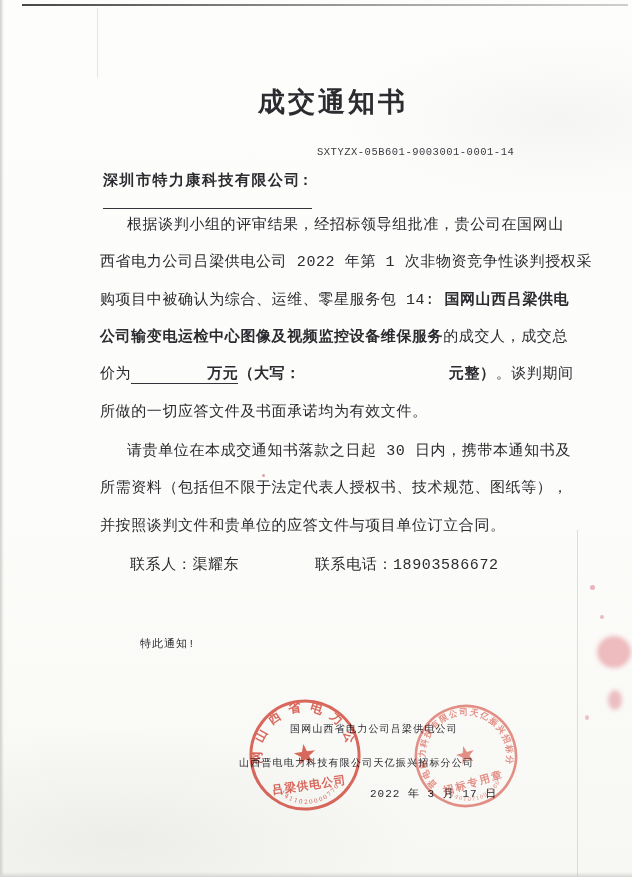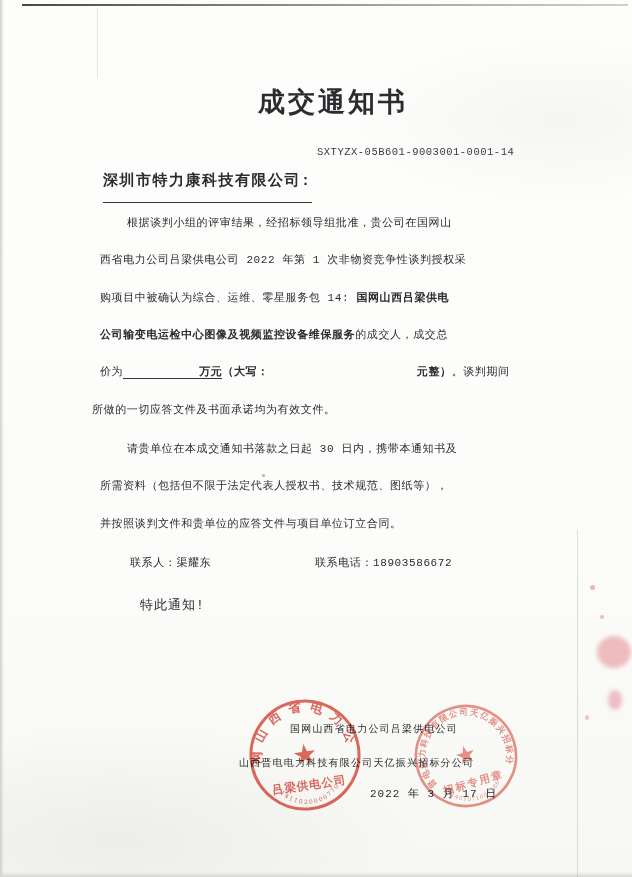--- a/index.html
+++ b/index.html
@@ -19,27 +19,27 @@
     background:linear-gradient(90deg,rgba(40,40,40,.85),rgba(90,90,90,.55) 60%,rgba(120,120,120,.35));}
   .edge-left{position:absolute;left:0;top:0;width:4px;height:877px;background:linear-gradient(90deg,#cfcfcb,rgba(207,207,203,0));}
   .edge-bottom{position:absolute;left:0;top:872px;width:632px;height:5px;background:linear-gradient(180deg,rgba(190,190,186,0),#d6d6d2);}
   .crease-right{position:absolute;left:577px;top:530px;width:1px;height:347px;background:rgba(170,170,170,.38);}
   .crease-topleft{position:absolute;left:97px;top:8px;width:1px;height:70px;background:rgba(175,175,180,.30);}
 
   .txt{position:absolute;color:#2b2b30;white-space:nowrap;font-family:Liberation Mono, monospace;}
   .title{font-size:27px;font-weight:bold;letter-spacing:3px;}
   .refno{font-size:10.5px;letter-spacing:.5px;color:#3a3a40;}
   .addressee{font-size:15px;font-weight:bold;letter-spacing:1.5px;
-    border-bottom:1.5px solid #33333a;padding-bottom:12px;}
-  .bodyline{font-size:11px;letter-spacing:.6px;}
+    border-bottom:1.5px solid #33333a;padding-bottom:18px;}
+  .bodyline{font-size:15px;letter-spacing:.6px;}
   .b{font-weight:bold;}
   .u{border-bottom:1.3px solid #33333a;}
   .blank{display:inline-block;width:76px;border-bottom:1.3px solid #33333a;height:14px;vertical-align:bottom;}
   .gap{display:inline-block;width:148px;}
-  .closing{font-size:13px;letter-spacing:1px;}
+  .closing{font-size:11px;letter-spacing:1px;margin-top:40px;}
   .footline{font-size:10px;letter-spacing:1.2px;}
   .dateline{font-size:11px;letter-spacing:1px;}
 
   .stamp{position:absolute;mix-blend-mode:multiply;}
   .stamp svg{display:block;}
   .smudge{position:absolute;border-radius:50%;filter:blur(2px);}
   .speck{position:absolute;border-radius:50%;}
 </style>
 </head>
 <body>
@@ -53,21 +53,21 @@
 
   <div class="txt title" style="left:258px;top:84px;">成交通知书</div>
   <div class="txt refno" style="left:317px;top:146px;">SXTYZX-05B601-9003001-0001-14</div>
   <div class="txt addressee" style="left:103px;top:171px;">深圳市特力康科技有限公司:</div>
 
   <div class="txt bodyline" style="left:127px;top:215px;">根据谈判小组的评审结果，经招标领导组批准，贵公司在国网山</div>
   <div class="txt bodyline" style="left:100px;top:252px;">西省电力公司吕梁供电公司 2022 年第 1 次非物资竞争性谈判授权采</div>
   <div class="txt bodyline" style="left:100px;top:290px;"><span>购项目中被确认为综合、运维、零星服务包 14: </span><span class="b">国网山西吕梁供电</span></div>
   <div class="txt bodyline" style="left:100px;top:364px;"><span>价为</span><span class="blank"></span><span class="b u">万元</span><span class="b">（大写：</span><span class="gap"></span><span class="b">元整）</span><span>。谈判期间</span></div>
   <div class="txt bodyline" style="left:100px;top:327px;"><span class="b">公司输变电运检中心图像及视频监控设备维保服务</span><span>的成交人，成交总</span></div>
-  <div class="txt bodyline" style="left:92px;top:402px;">所做的一切应答文件及书面承诺均为有效文件。</div>
+  <div class="txt bodyline" style="left:100px;top:402px;">所做的一切应答文件及书面承诺均为有效文件。</div>
 
   <div class="txt bodyline" style="left:127px;top:441px;">请贵单位在本成交通知书落款之日起 30 日内，携带本通知书及</div>
   <div class="txt bodyline" style="left:100px;top:478px;">所需资料（包括但不限于法定代表人授权书、技术规范、图纸等），</div>
   <div class="txt bodyline" style="left:100px;top:516px;">并按照谈判文件和贵单位的应答文件与项目单位订立合同。</div>
 
   <div class="txt bodyline" style="left:130px;top:555px;"><span>联系人：</span><span>渠耀东</span></div>
   <div class="txt bodyline" style="left:315px;top:555px;"><span>联系电话：</span><span>18903586672</span></div>
 
   <div class="txt closing" style="left:140px;top:596px;">特此通知!</div>
 

